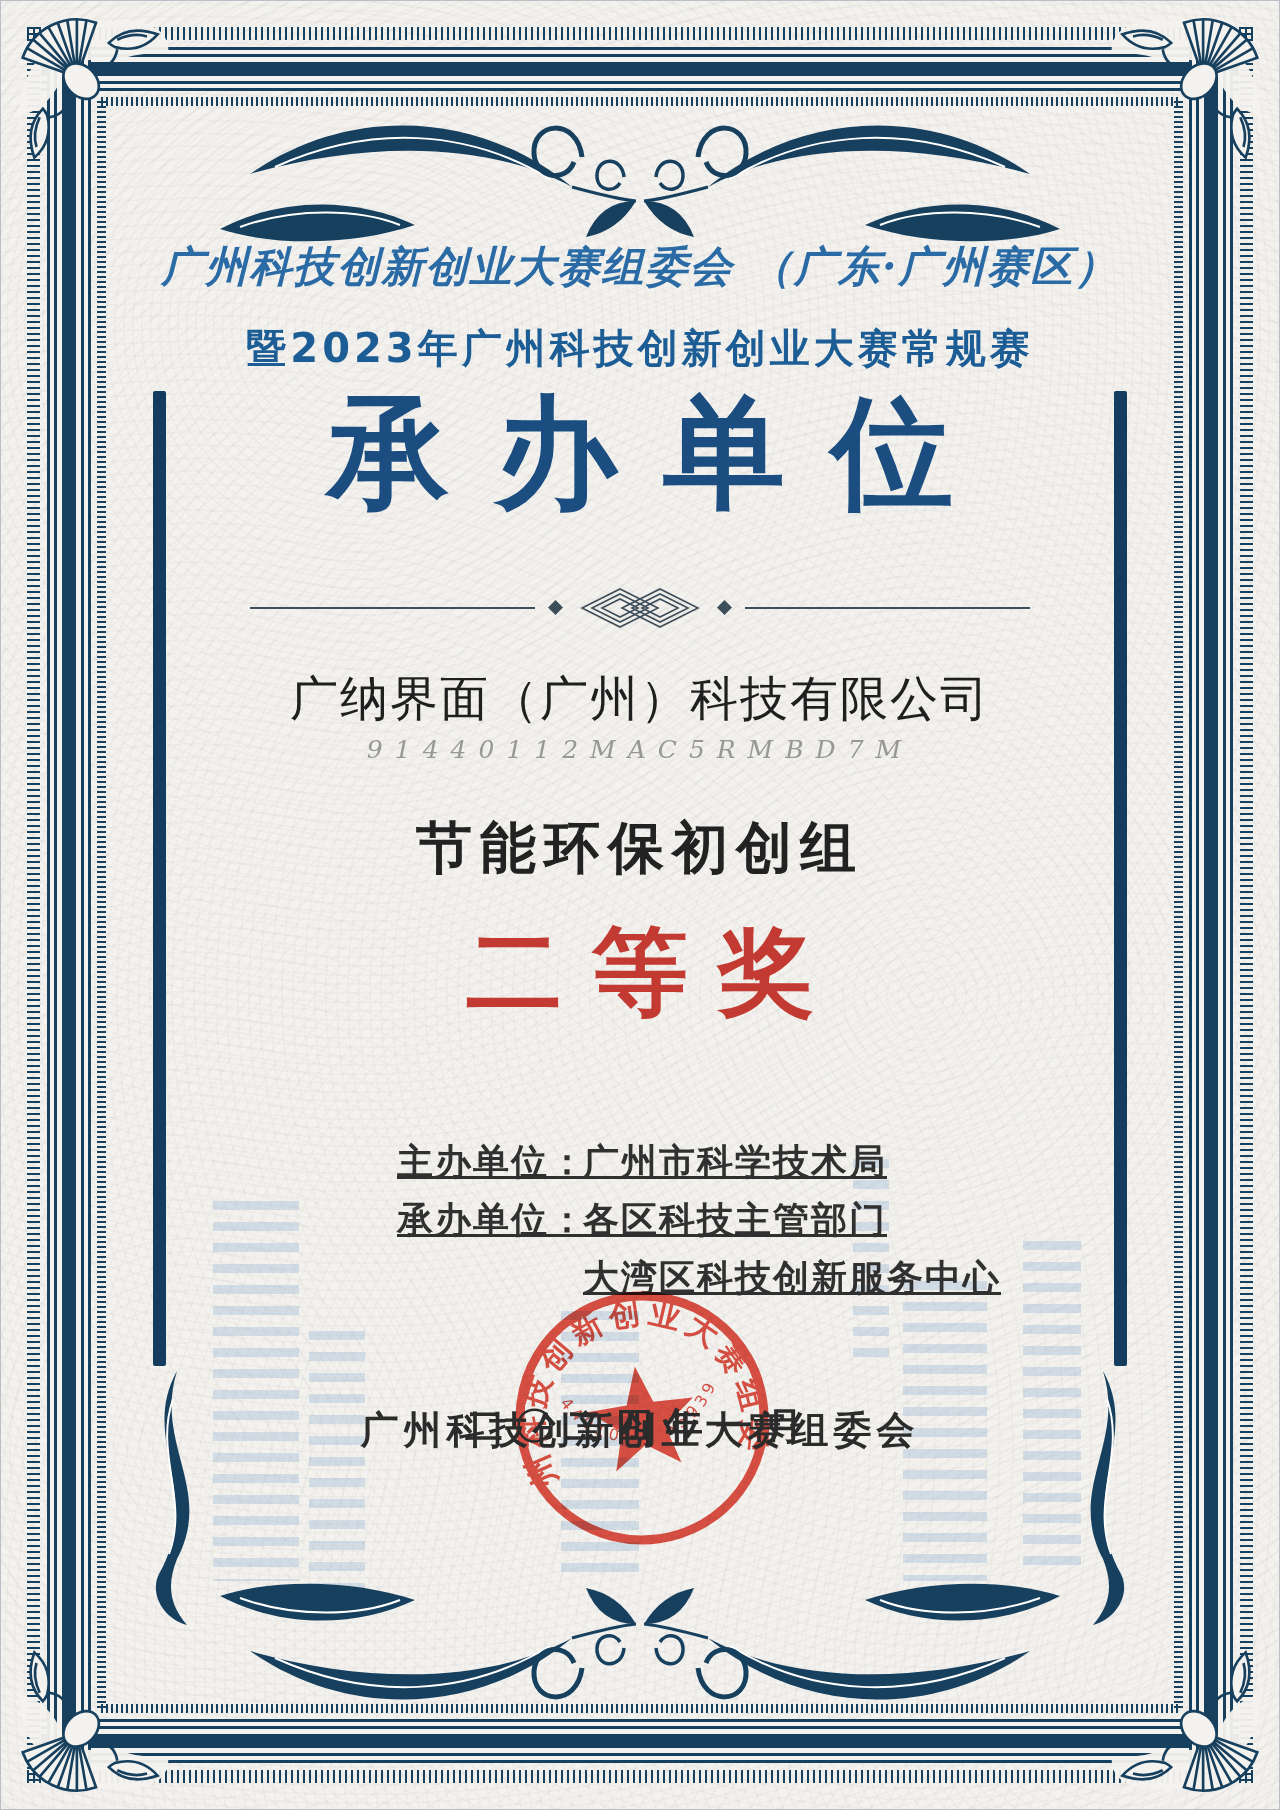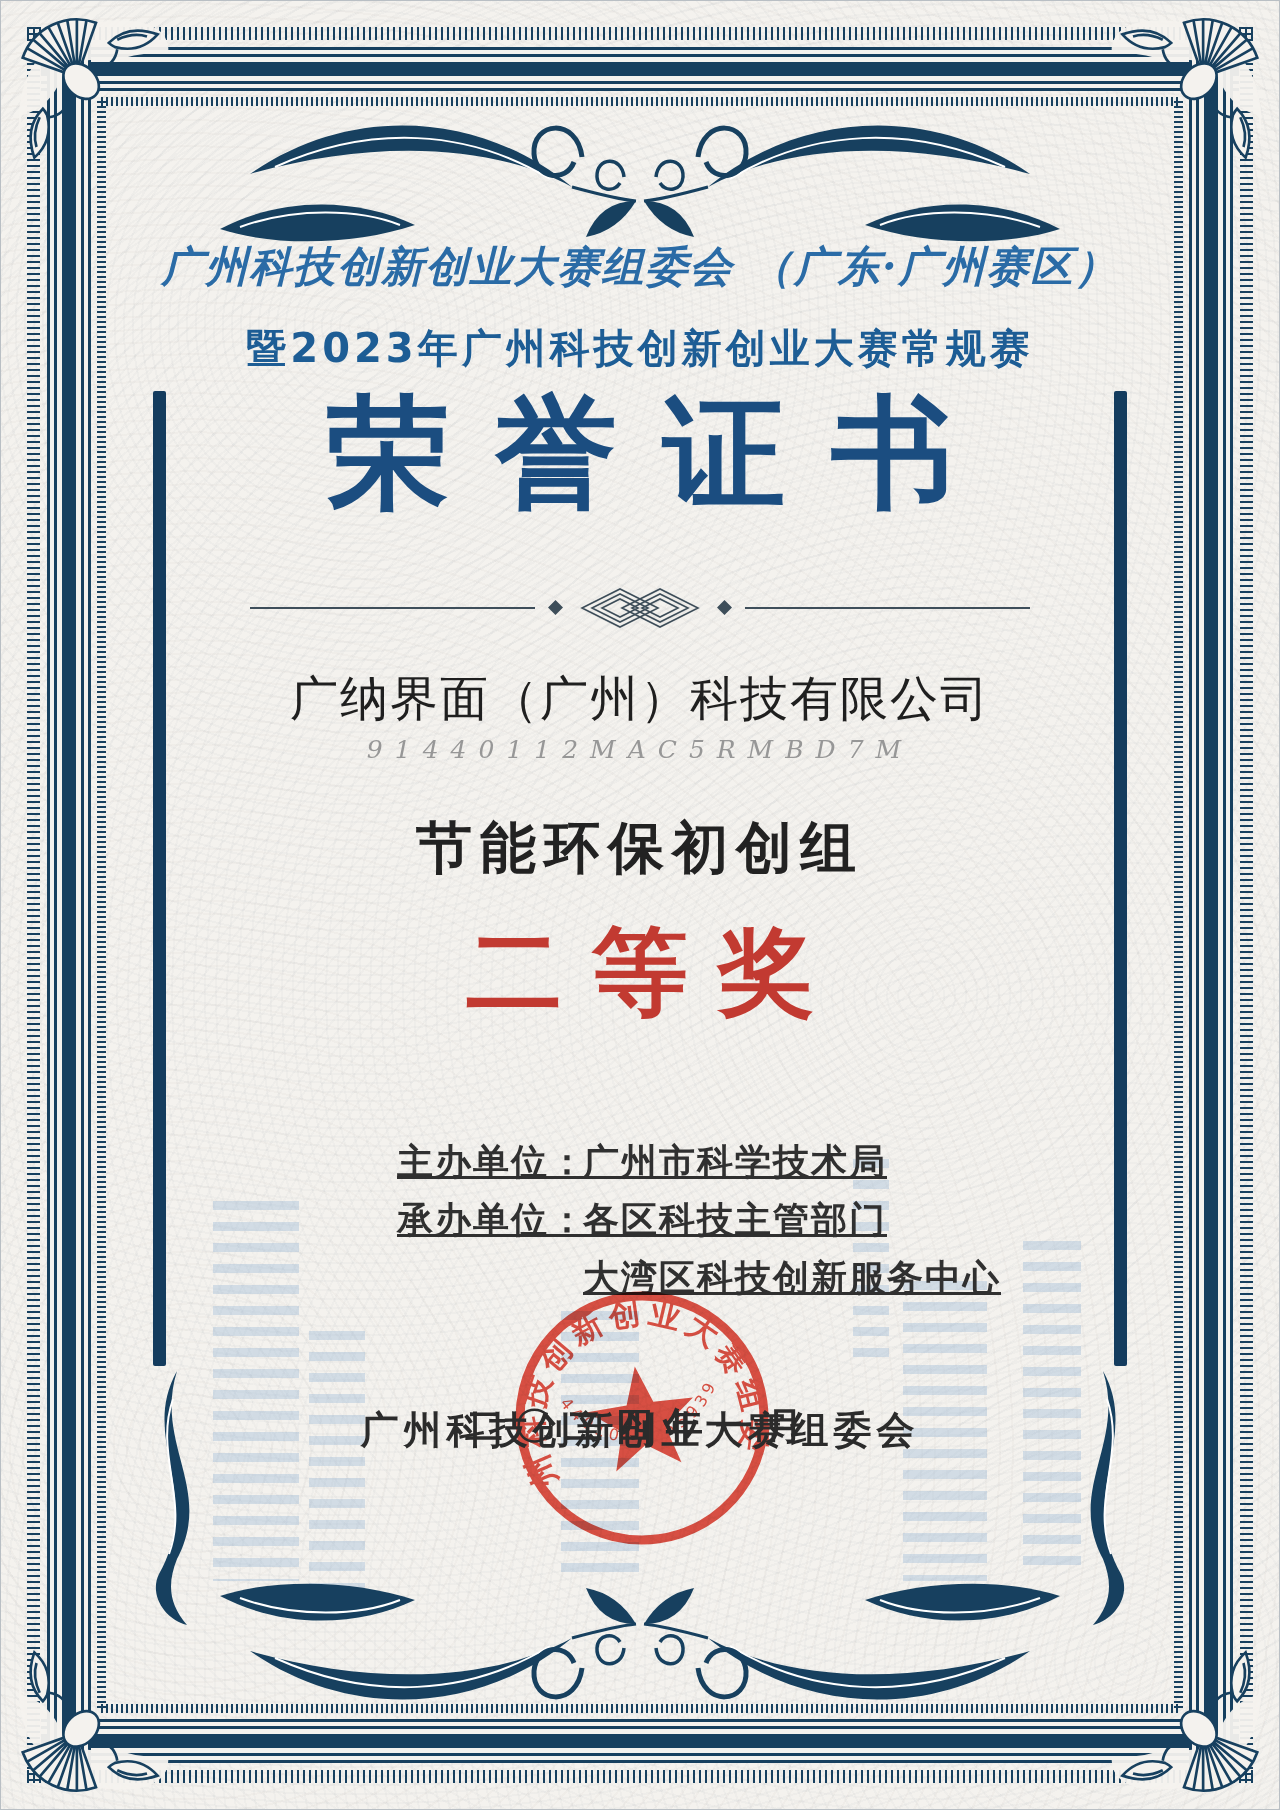--- a/index.html
+++ b/index.html
@@ -244,21 +244,21 @@
     <path fill="#17405f" d="M58,2 C20,70 85,125 40,205 C30,225 45,250 68,256 C50,235 48,215 58,190 C95,120 35,75 58,2 Z"></path>
     <path fill="none" stroke="#fff" stroke-width="2" d="M54,30 C35,85 70,130 50,185"></path>
   </svg>
   <svg class="side-leaf side-leaf-right" width="90" height="260" viewBox="0 0 90 260">
     <path fill="#17405f" d="M58,2 C20,70 85,125 40,205 C30,225 45,250 68,256 C50,235 48,215 58,190 C95,120 35,75 58,2 Z"></path>
     <path fill="none" stroke="#fff" stroke-width="2" d="M54,30 C35,85 70,130 50,185"></path>
   </svg>
 
   <div class="ctext hdr-line1">广州科技创新创业大赛组委会 （广东·广州赛区）</div>
   <div class="ctext hdr-line2">暨2023年广州科技创新创业大赛常规赛</div>
-  <div class="ctext cert-title">荣誉证书</div>
+  <div class="ctext cert-title">承办单位</div>
 
   <div class="divider">
     <div class="rule"></div>
     <div class="gap"></div>
     <svg width="190" height="46" viewBox="0 0 190 46">
       <g stroke="#3e4e5a" fill="none" stroke-width="1.6">
         <rect x="6" y="18" width="9" height="9" transform="rotate(45 10.5 22.5)" fill="#3e4e5a"></rect>
         <rect x="175" y="18" width="9" height="9" transform="rotate(45 179.5 22.5)" fill="#3e4e5a"></rect>
         <polygon points="37,23 75,4 113,23 75,42"></polygon>
         <polygon points="47,23 75,9 103,23 75,37"></polygon>

